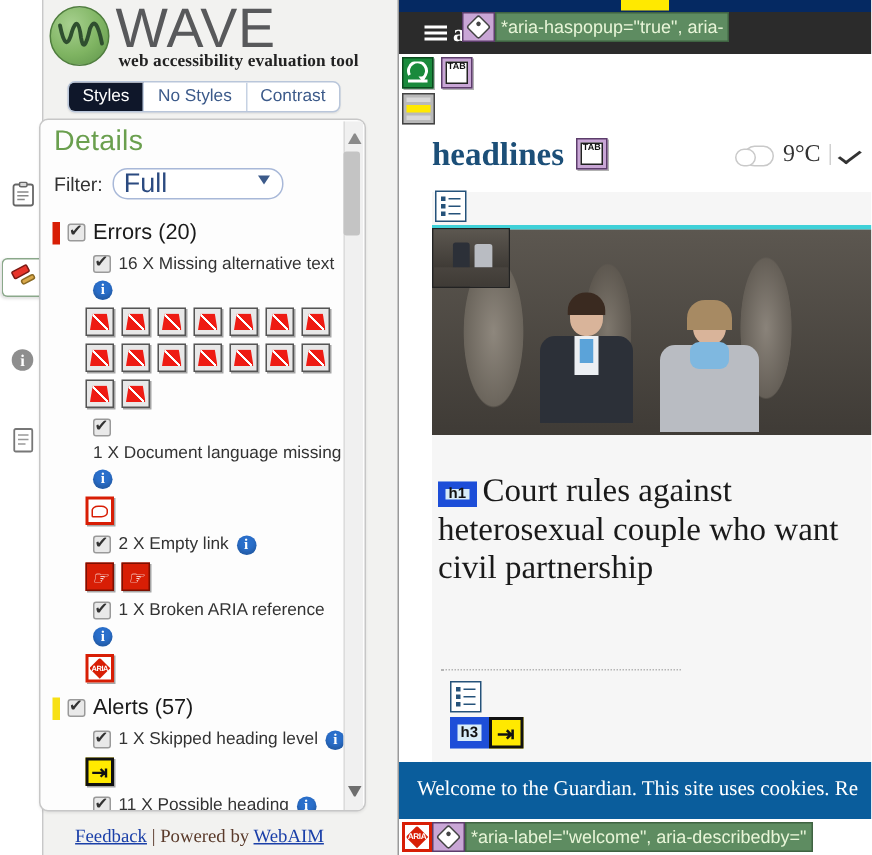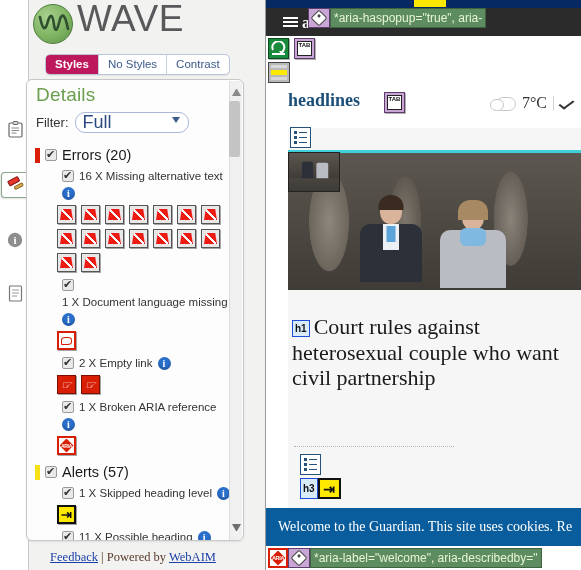--- a/index.html
+++ b/index.html
@@ -61,21 +61,21 @@
   #style-tabs {
     position: absolute; left: 45px; top: 54px;
     display: flex; border: 1px solid #b9c6da; border-radius: 5px; overflow: hidden;
     background: #fff; box-shadow: 0 1px 1px rgba(0,0,0,.06);
   }
   .style-tab {
     font-size: 11.5px; padding: 3px 9px 4px; color: #3c5a8a;
     border-right: 1px solid #c6d2e3; white-space: nowrap; cursor: pointer;
   }
   .style-tab:last-child { border-right: none; text-align: right; }
-  .style-tab.active { background: #be185d; color: #fff; font-weight: 700; }
+  .style-tab.active { background: #0f172a; color: #fff; font-weight: 400; }
 
   
   #details-card {
     position: absolute; left: 26px; top: 79px; width: 218px; height: 462px;
     background: #fdfdfd; border: 1px solid #c7c7c7; border-radius: 6px;
     box-shadow: 0 1px 2px rgba(0,0,0,.08);
     overflow: hidden;
   }
   #details-title {
     position: absolute; left: 9px; top: 4px;
@@ -248,21 +248,21 @@
     font-size: 6px; line-height: 7px; color: #111; text-align: center; display: block;
     font-family: "Liberation Sans", sans-serif;
   }
   .ov-region {
     width: 22px; height: 21px; background: #b9b9b9; border: 1px solid #444;
     padding: 2px; display: flex; flex-direction: column; gap: 1.5px;
   }
   .ov-region span { display: block; height: 4px; background: #d8d8d8; }
   .ov-region span.y { background: #ffe900; height: 7px; }
   .ov-h {
-    background: #d8ecf8; border: 1px solid #1d4ed8; color: #111;
+    background: #d8ecf8; border: 5px solid #1d4ed8; color: #111;
     font-size: 10px; font-weight: bold; padding: 0 2px; height: 17px;
     display: inline-flex; align-items: center; font-family: "Liberation Sans", sans-serif;
   }
   .ov-list {
     width: 21px; height: 21px; background: #fff; border: 1.5px solid #25527a;
     display: flex; flex-direction: column; justify-content: center; gap: 2px; padding: 0 3px;
   }
   .ov-list span { display: flex; align-items: center; gap: 2px; }
   .ov-list span::before { content: ""; width: 3px; height: 3px; background: #25527a; }
   .ov-list span::after { content: ""; flex: 1; height: 1.5px; background: #25527a; }
@@ -280,21 +280,21 @@
     clip-path: polygon(50% 0, 100% 50%, 50% 100%, 0 50%);
     display: flex; align-items: center; justify-content: center;
     color: #fff; font-size: 5.5px; font-weight: bold; font-style: normal; letter-spacing: -.3px;
   }
 
   #headlines-row {
     position: absolute; left: 0; top: 88px; width: 315px; height: 34px; background: #fff;
   }
   #headlines-text {
     position: absolute; left: 22px; top: 2px;
-    font-family: "Liberation Serif", serif; font-weight: bold; font-size: 18px; color: #1c4f78;
+    font-family: "Liberation Serif", serif; font-weight: bold; font-size: 22px; color: #1c4f78;
   }
   #weather {
     position: absolute; right: 8px; top: 6px; display: flex; align-items: center; gap: 6px;
   }
   #cloud-icon { width: 26px; height: 16px; position: relative; }
   #cloud-icon::before {
     content: ""; position: absolute; left: 6px; top: 2px; width: 18px; height: 12px;
     border: 1.6px solid #c9c9c9; border-radius: 9px; background: #fff;
   }
   #cloud-icon::after {
@@ -412,20 +412,21 @@
       </div>
     </div>
 
     <div id="logo-wrap">
       <div id="logo-circle">
         <svg width="32" height="28" viewBox="0 0 32 28">
           <path d="M2 6 Q6 26 10 10 Q14 -2 16 14 Q18 26 22 8 Q26 -2 30 18" fill="none" stroke="#2f4f2f" stroke-width="2.6" stroke-linecap="round"></path>
         </svg>
       </div>
       <div id="logo-word">WAVE</div>
+      <div id="logo-tag">web accessibility evaluation tool</div>
     </div>
 
     <div id="style-tabs">
       <div class="style-tab active">Styles</div>
       <div class="style-tab">No Styles</div>
       <div class="style-tab">Contrast</div>
     </div>
 
     <div id="details-card">
       <div id="details-title">Details</div>
@@ -629,21 +630,21 @@
 
     <div id="headlines-row">
       <div id="headlines-text">headlines</div>
       <div class="ov" style="left:118px; top:4px;">
         <div class="ov-box ov-tab">
             <b>TAB</b>
           </div>
       </div>
       <div id="weather">
         <span id="cloud-icon"></span>
-        <span id="temp">7°C</span>
+        <span id="temp">9°C</span>
         <span id="wdivider"></span>
         <span id="chev"></span>
       </div>
     </div>
 
     <div id="article-card">
 
       <div class="ov" style="left:2px; top:-1px;">
         <div class="ov-list">
           <span></span>

